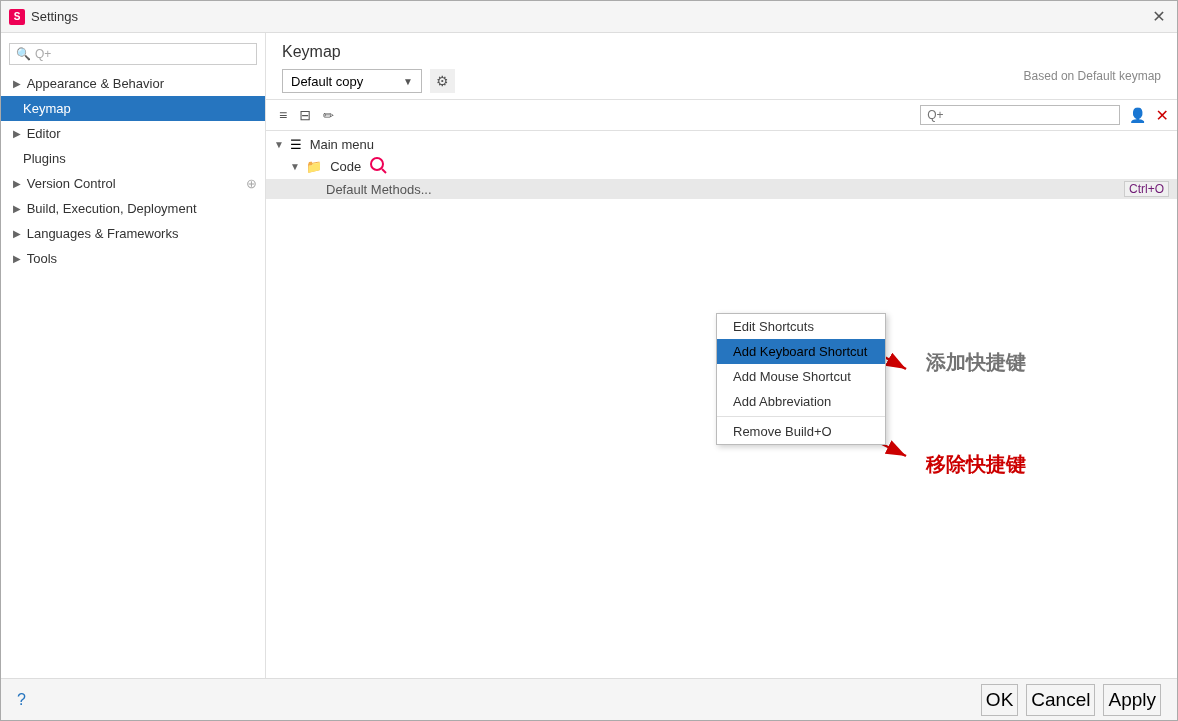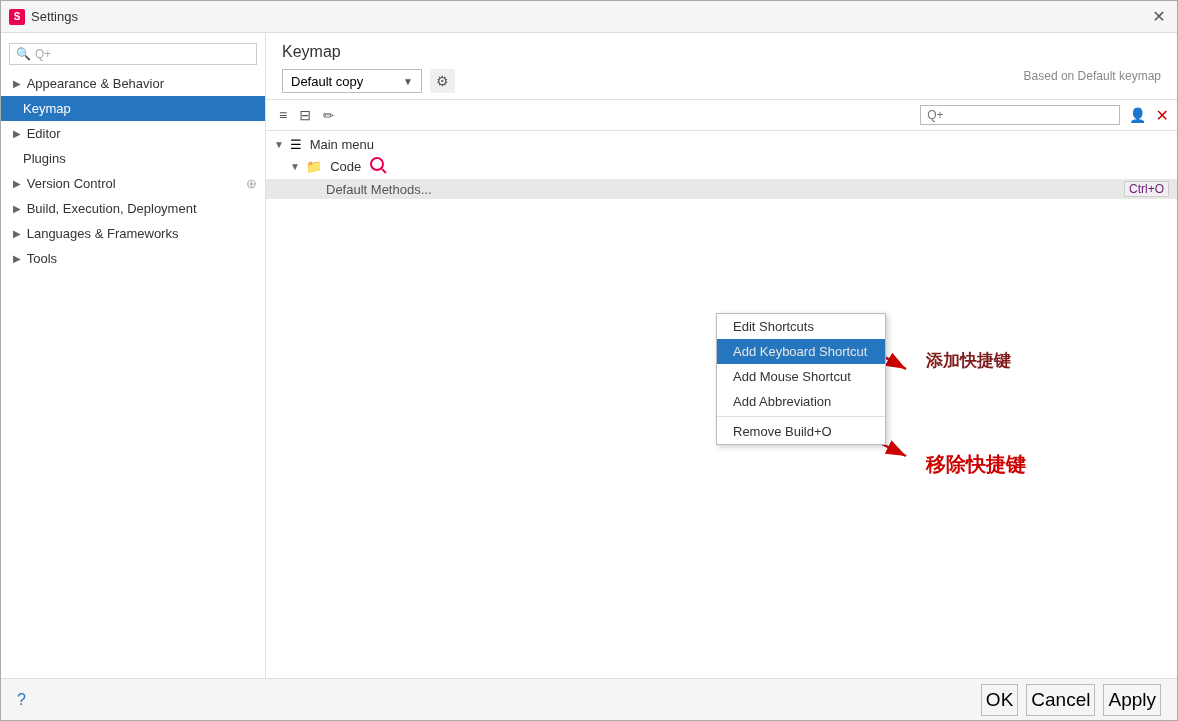--- a/index.html
+++ b/index.html
@@ -44,21 +44,21 @@
     .tree-area { flex: 1; overflow: auto; padding: 4px 0; position: relative; }
 
     .tree-item { display: flex; align-items: center; padding: 2px 8px; cursor: pointer; gap: 4px; position: relative; }
     .tree-item.highlighted { background: #fff8c0; }
     .tree-label { font-size: 13px; color: #333; }
     .tree-shortcut { margin-left: auto; font-size: 12px; color: #555; }
 
     
     .context-menu { position: absolute; left: 450px; top: 182px; background: white; border: 1px solid #bbb; box-shadow: 2px 2px 6px rgba(0,0,0,0.2); z-index: 100; min-width: 170px; }
     .ctx-item { padding: 5px 16px; font-size: 13px; cursor: pointer; color: #333; white-space: nowrap; }
-    .ctx-item.selected-ctx { background: #2675bf; color: #e5e5e5; }
+    .ctx-item.selected-ctx { background: #2675bf; color: #000000; }
     .ctx-divider { height: 1px; background: #e0e0e0; margin: 2px 0; }
 
     
     .bottom-bar { border-top: 1px solid #ddd; height: 42px; display: flex; align-items: center; justify-content: space-between; padding: 0 16px; background: #f5f5f5; }
     .bottom-left { color: #2675bf; font-size: 16px; cursor: pointer; }
     .bottom-right { display: flex; gap: 8px; }
     .btn { padding: 4px 4px; font-size: 19px; border: 1px solid #bbb; cursor: pointer; background: #f5f5f5; }
     .btn.primary { background: #f5f5f5; }
   </style>
 </head>
@@ -189,21 +189,21 @@
               <polygon points="0 0, 8 3, 0 6" fill="#cc0000"></polygon>
             </marker>
             <marker id="arrowhead2" markerWidth="8" markerHeight="6" refX="8" refY="3" orient="auto">
               <polygon points="0 0, 8 3, 0 6" fill="#cc0000"></polygon>
             </marker>
           </defs>
           <line x1="10" y1="20" x2="60" y2="48" stroke="#cc0000" stroke-width="2.5" marker-end="url(#arrowhead1)"></line>
           <line x1="10" y1="110" x2="60" y2="135" stroke="#cc0000" stroke-width="2.5" marker-end="url(#arrowhead2)"></line>
         </svg>
 
-        <div style="position:absolute;left:660px;top:218px;color:#7f1d1d;font-size:17px;font-weight:bold;font-family:serif;pointer-events:none;">添加快捷键</div>
+        <div style="position:absolute;left:660px;top:218px;color:#737373;font-size:20px;font-weight:bold;font-family:serif;pointer-events:none;">添加快捷键</div>
         <div style="position:absolute;left:660px;top:320px;color:#cc0000;font-size:20px;font-weight:bold;font-family:serif;pointer-events:none;">移除快捷键</div>
 
       </div>
     </div>
   </div>
 
   <div class="bottom-bar">
     <span class="bottom-left">?</span>
     <div class="bottom-right">
       <button class="btn primary">OK</button>

